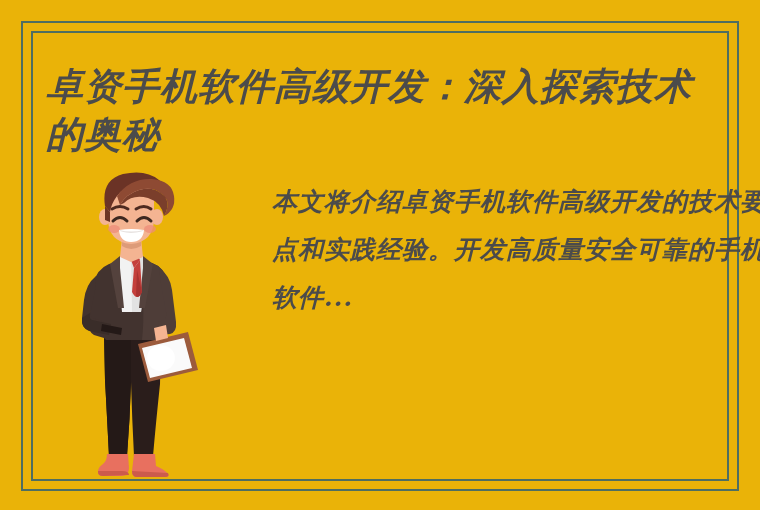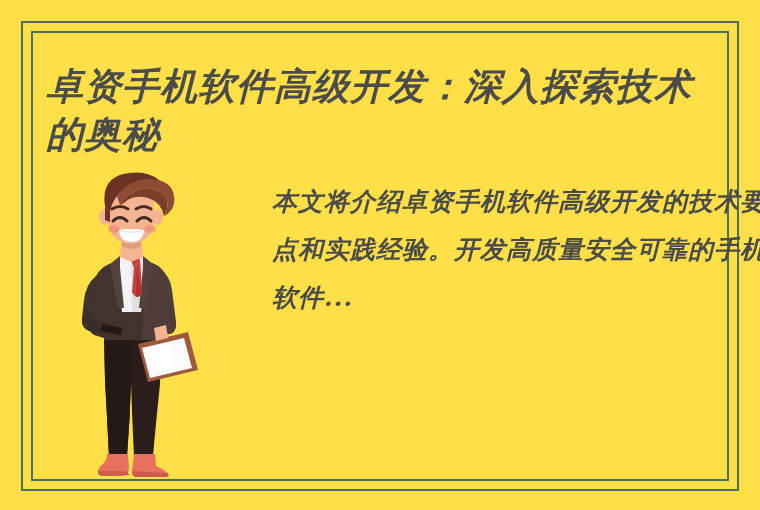--- a/index.html
+++ b/index.html
@@ -9,21 +9,21 @@
   body {
     width: 760px;
     height: 510px;
     overflow: hidden;
     font-family: "Liberation Sans", sans-serif;
   }
   #card {
     position: relative;
     width: 760px;
     height: 510px;
-    background: #fde047;
+    background: #eab308;
     box-sizing: border-box;
   }
   
   .frame-outer {
     position: absolute;
     left: 21px;
     top: 21px;
     width: 718px;
     height: 470px;
     border: 2px solid #4E6E61;

